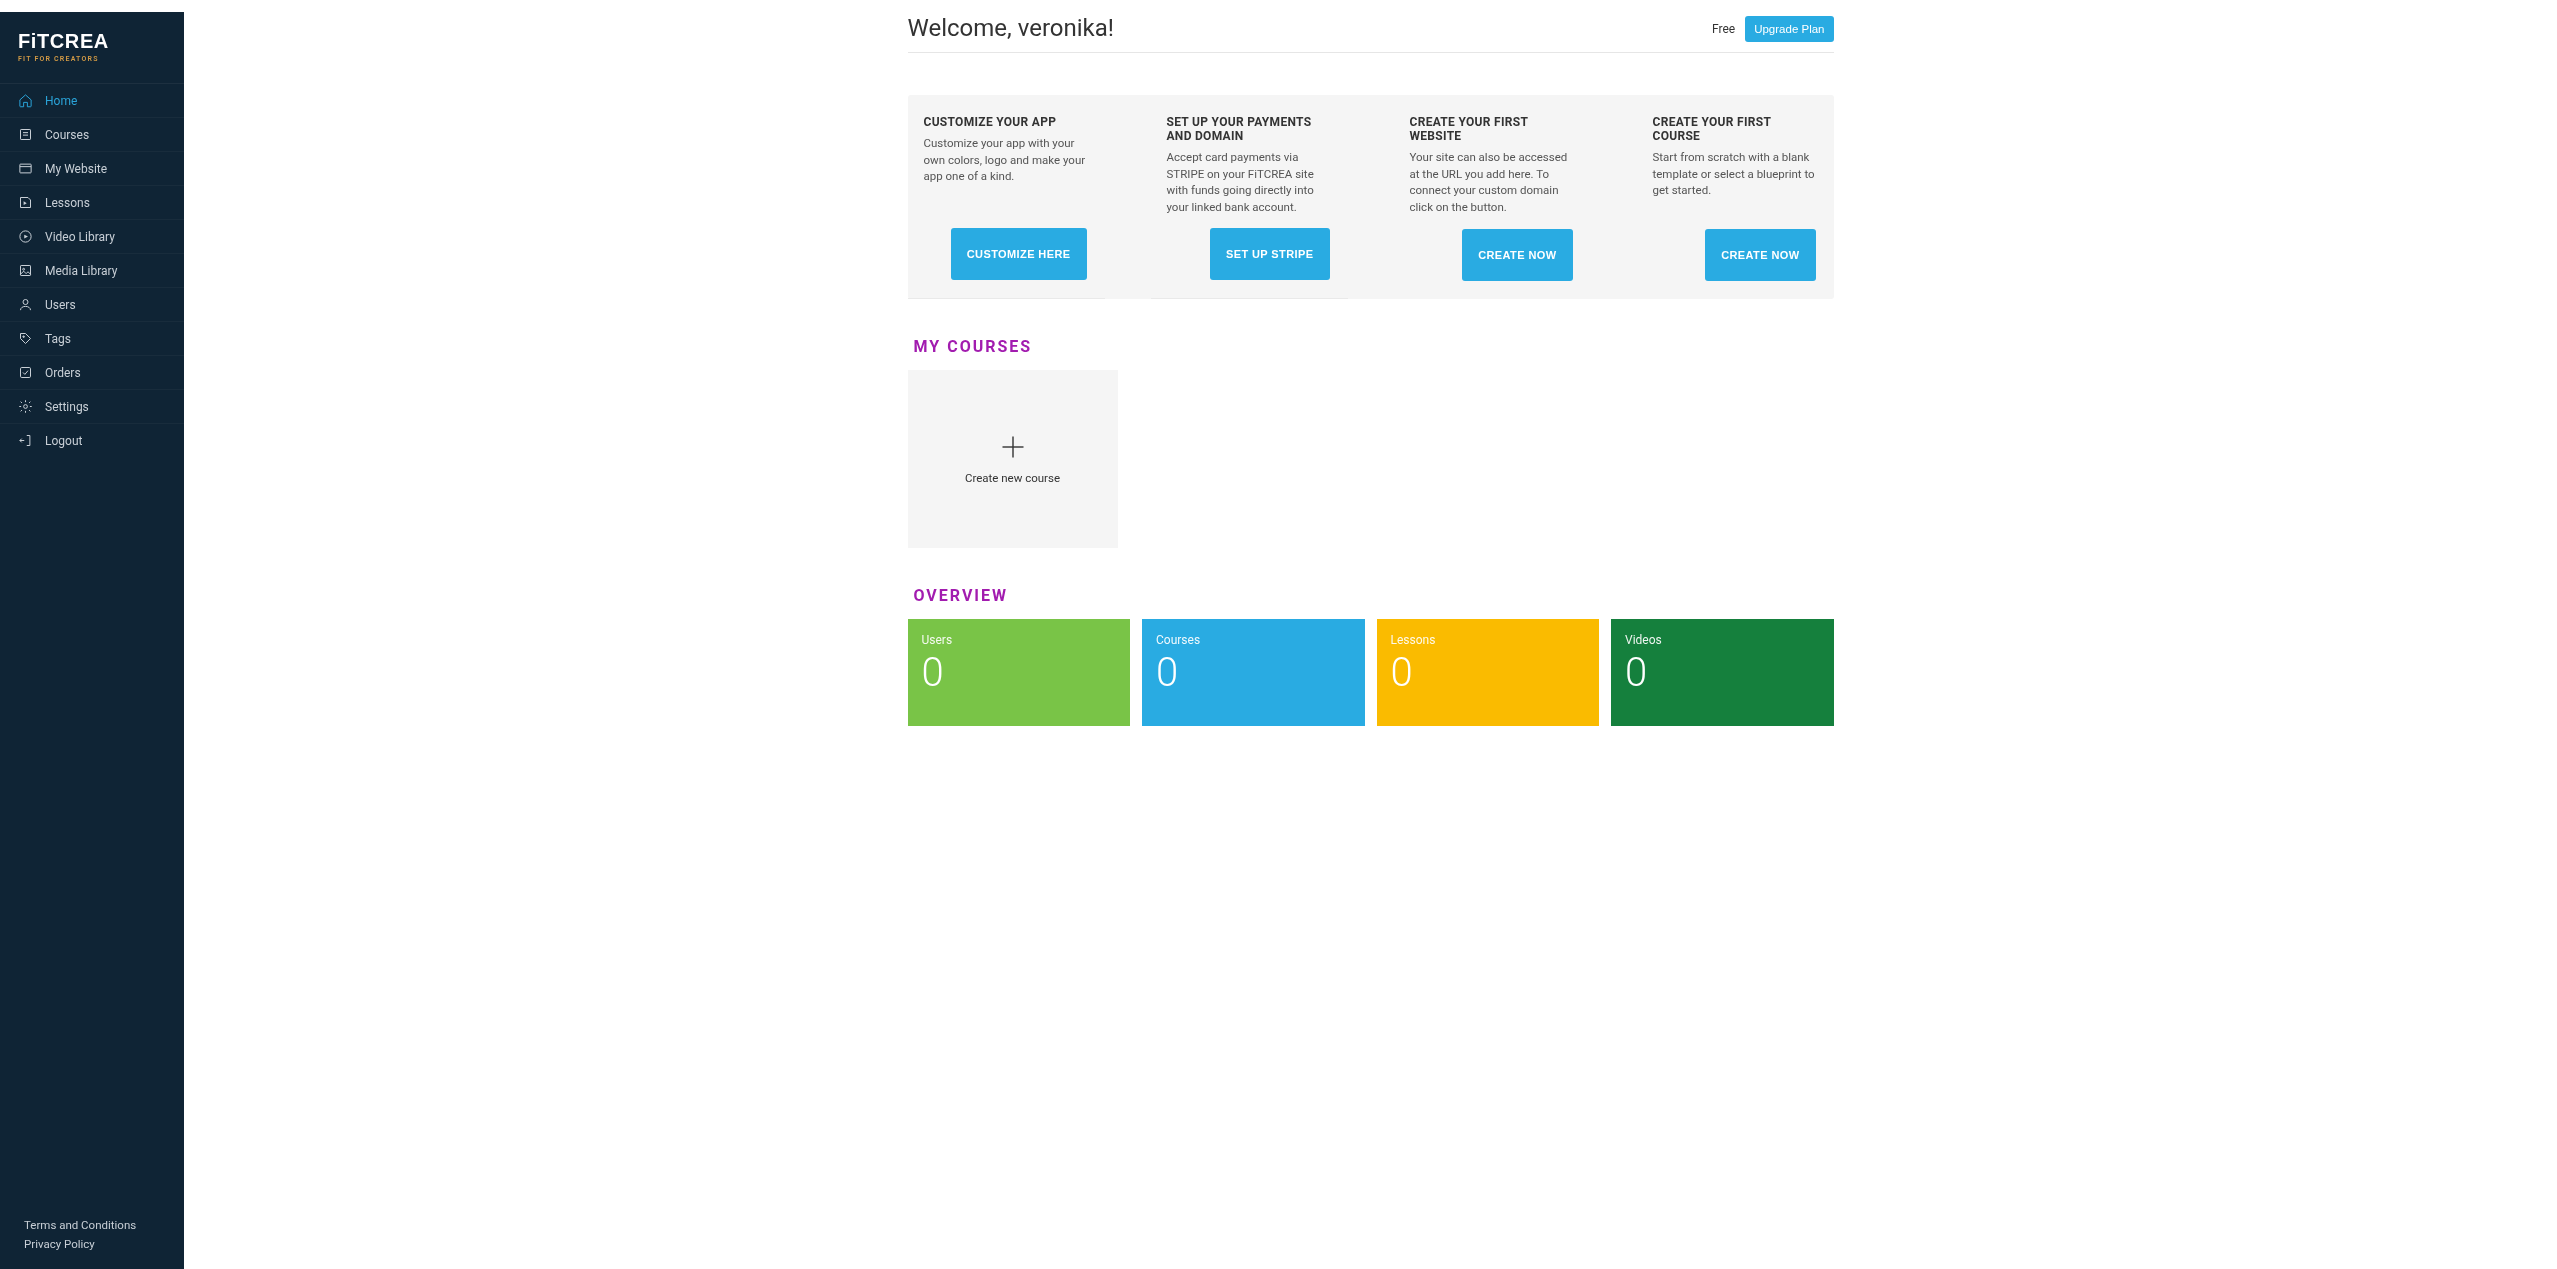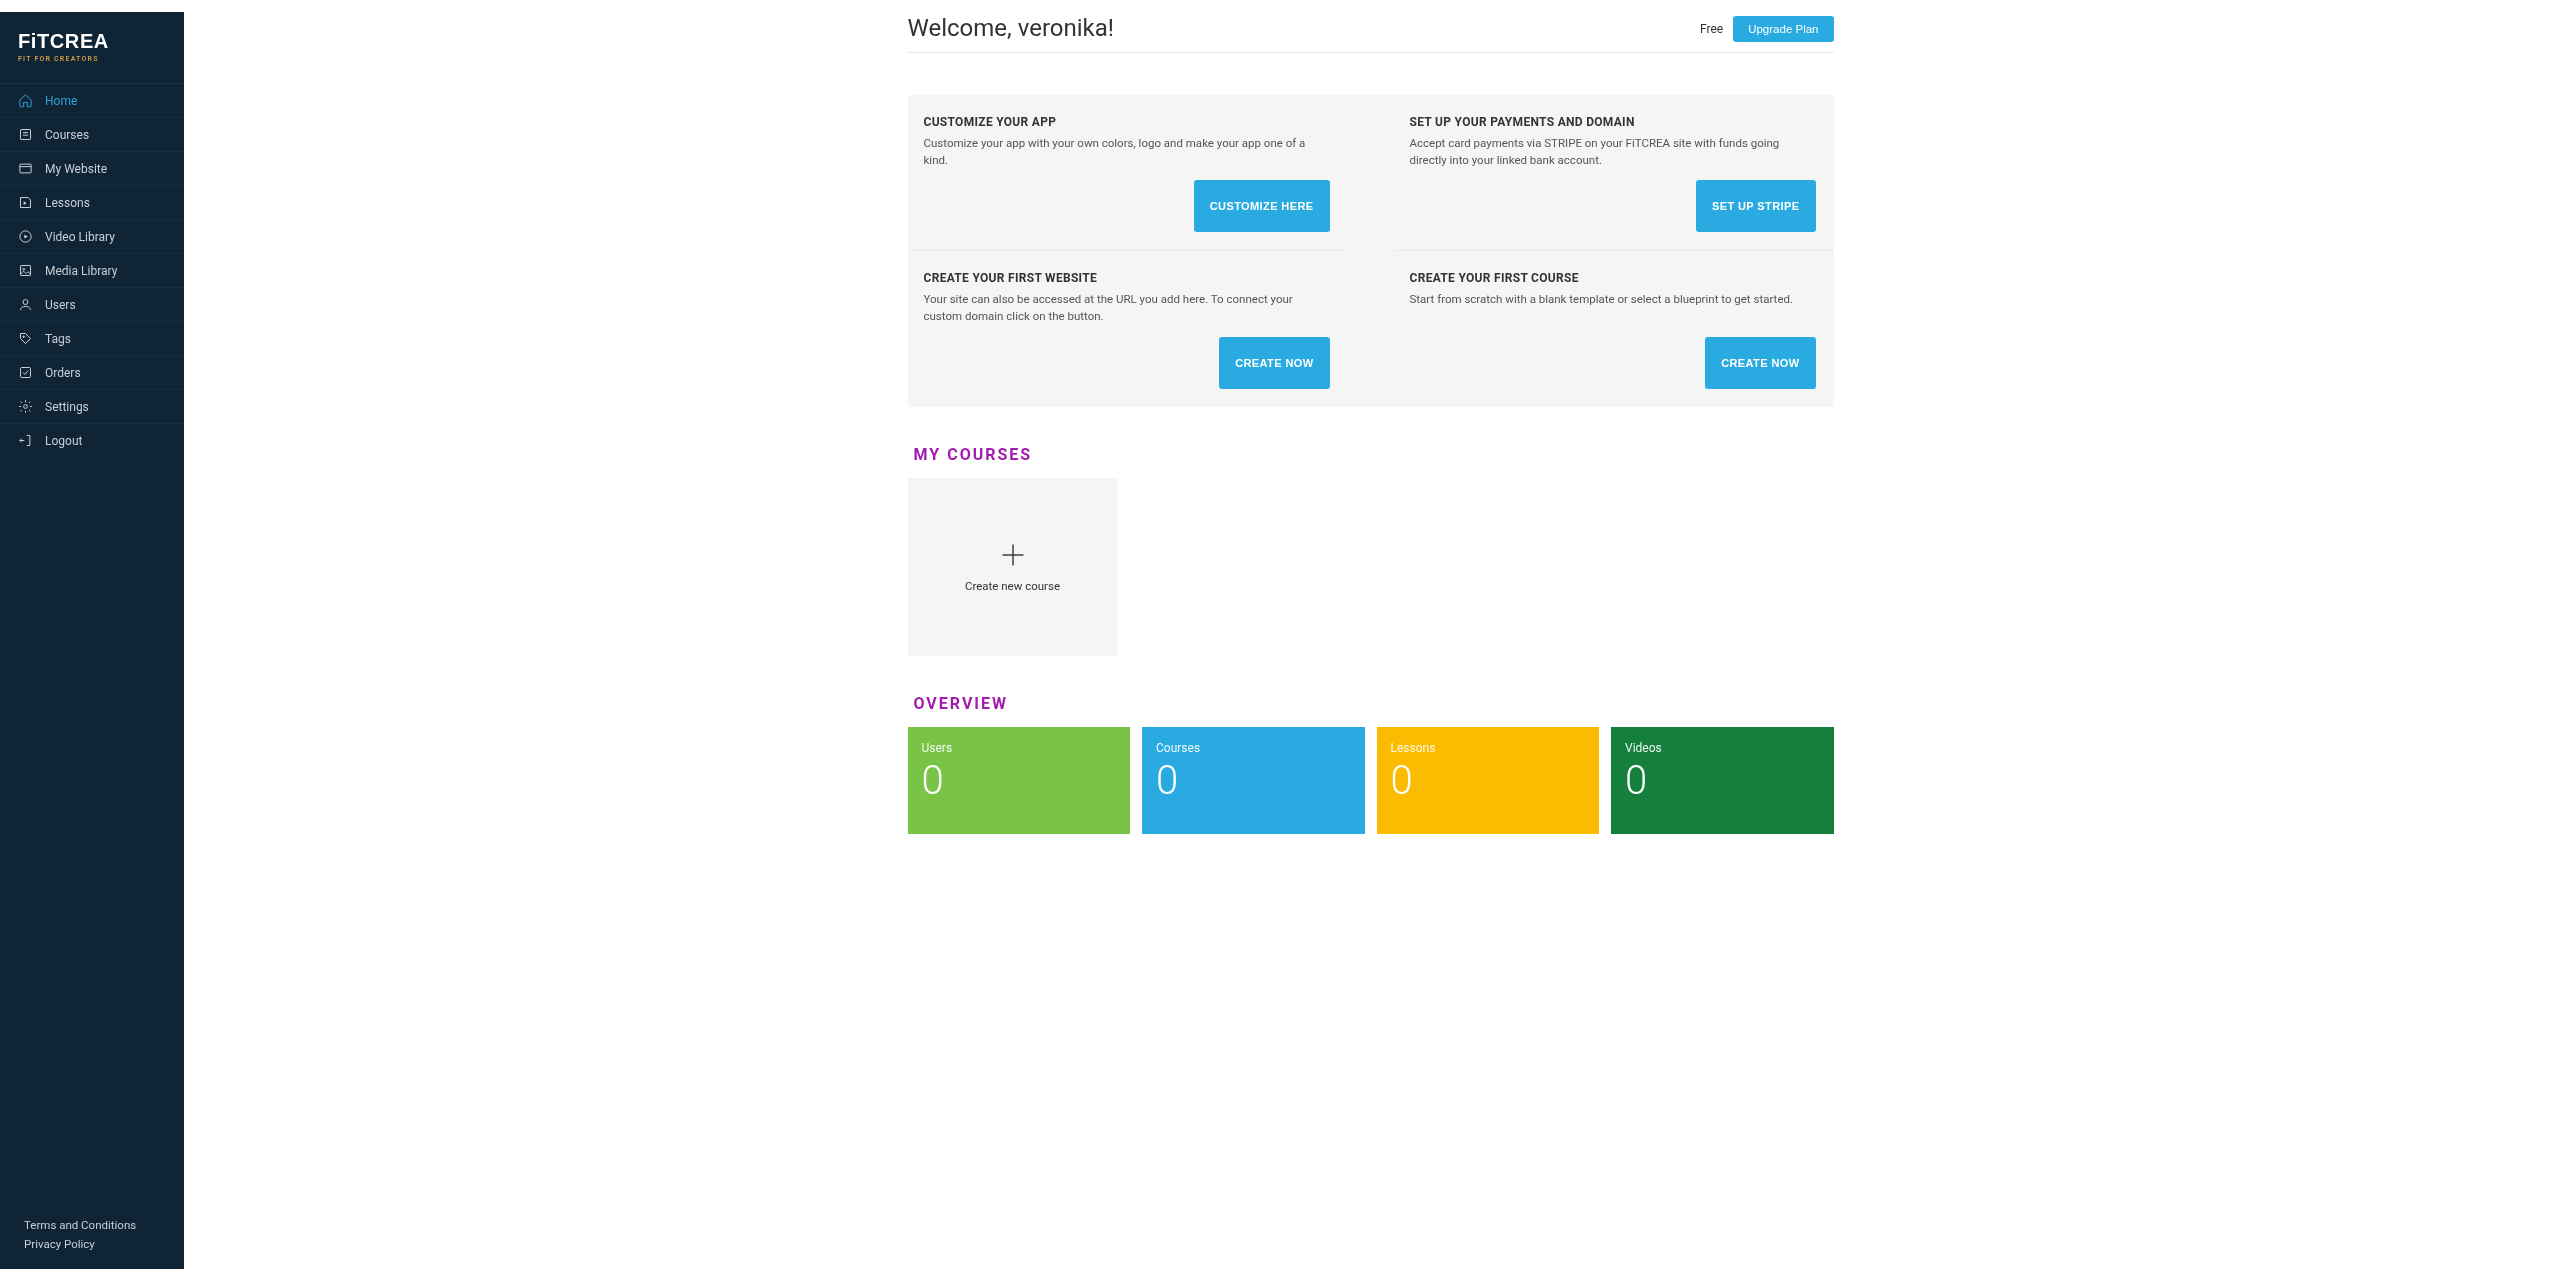--- a/index.html
+++ b/index.html
@@ -25,25 +25,25 @@
 .sidebar-footer a { color: #c8cfd6; text-decoration: none; display: block; }
 
 
 .main { margin-left: 184px; flex: 1; padding: 0 0 40px 0; }
 .container { max-width: 926px; margin: 0 auto; padding: 0 0; }
 
 .header-row { display: flex; align-items: flex-end; justify-content: space-between; padding: 14px 0 10px 0; border-bottom: 1px solid #e6e6e6; margin-bottom: 42px; }
 .welcome { font-size: 24px; font-weight: 400; color: #333; }
 .header-right { display: flex; align-items: center; gap: 10px; }
 .plan-label { font-size: 12px; color: #333; }
-.btn { display: inline-block; border: none; border-radius: 3px; font-size: 11.5px; font-weight: 600; padding: 7px 15px; cursor: pointer; text-transform: none; }
+.btn { display: inline-block; border: none; border-radius: 3px; font-size: 11.5px; font-weight: 600; padding: 7px 9px; cursor: pointer; text-transform: none; }
 .btn-upgrade { background: #29abe2; color: #fff; font-weight: 500; }
 
 
-.setup-grid { background: #f5f5f5; border-radius: 3px; padding: 0; display: grid; grid-template-columns: 1fr 1fr; column-gap: 46px; }
+.setup-grid { background: #f5f5f5; border-radius: 3px; padding: 0; display: grid; grid-template-columns: 1fr 1fr 1fr 1fr; column-gap: 46px; }
 .setup-card { padding: 20px 18px 18px 16px; border-bottom: 1px solid #e9e9e9; display: flex; flex-direction: column; }
 .setup-grid .setup-card:nth-child(3), .setup-grid .setup-card:nth-child(4) { border-bottom: none; }
 .setup-card h3 { font-size: 12px; font-weight: 700; letter-spacing: 0.3px; color: #333; margin-bottom: 6px; text-transform: uppercase; }
 .setup-card p { font-size: 11.5px; color: #555; line-height: 1.45; margin-bottom: 12px; }
 .setup-card .btn-row { display: flex; justify-content: flex-end; margin-top: auto; }
 .btn-action { background: #29abe2; color: #fff; text-transform: uppercase; letter-spacing: 0.4px; padding: 20px 16px; font-size: 11px; }
 
 
 .section-title { font-size: 16px; font-weight: 700; letter-spacing: 2px; color: #a21caf; margin: 38px 0 14px 6px; text-transform: uppercase; }
 

